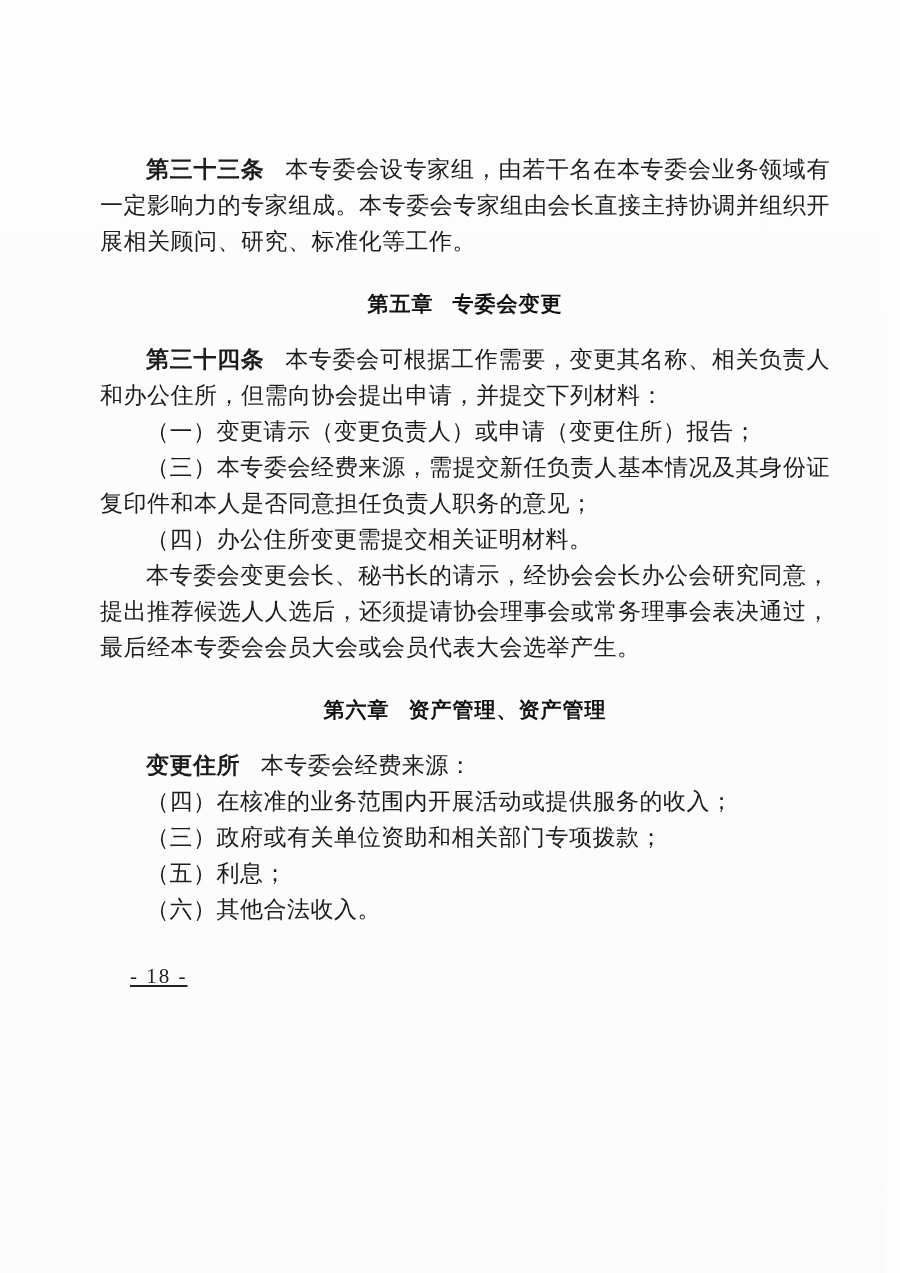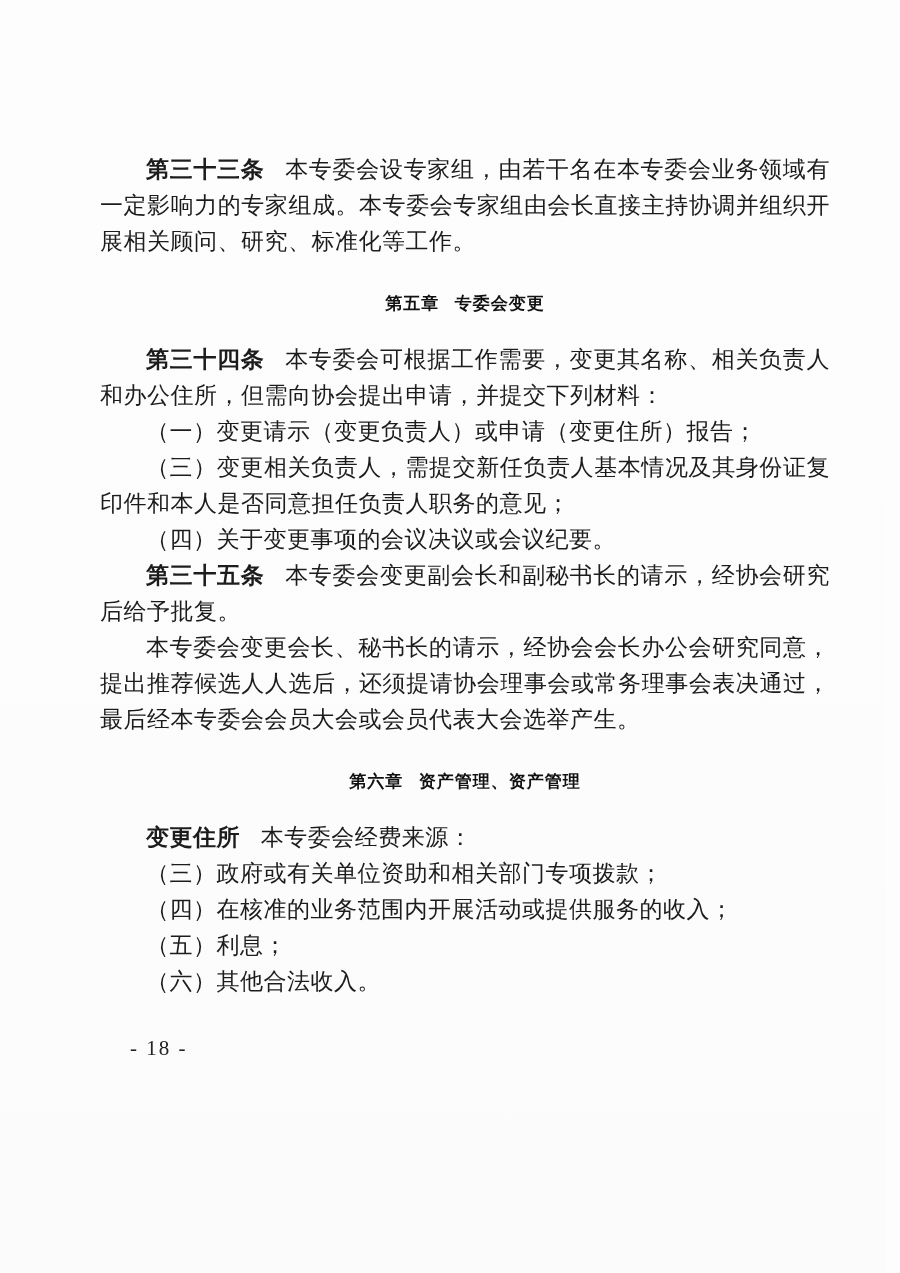--- a/index.html
+++ b/index.html
@@ -31,59 +31,59 @@
   }
   p.para .lead {
     font-weight: 700;
     margin-right: 0.9em;
   }
   h2.chapter {
     margin: 26px 0 20px 0;
     text-align: center;
     font-family: "Liberation Sans", "DejaVu Sans", sans-serif;
     font-weight: 700;
-    font-size: 17px;
+    font-size: 21px;
     line-height: 36px;
     letter-spacing: 1px;
     color: #111;
   }
   h2.chapter .ch-no { margin-right: 0.9em; }
   .page-number {
     margin-top: 30px;
     margin-left: 30px;
     font-size: 21px;
     letter-spacing: 2px;
     color: #222;
     text-align: left;
+    text-decoration: underline;
   }
 </style>
 </head>
 <body>
 
 <div class="page">
   <div class="doc-body">
 
     <p class="para"><span class="lead">第三十三条</span><span>本专委会设专家组，由若干名在本专委会业务领域有一定影响力的专家组成。本专委会专家组由会长直接主持协调并组织开展相关顾问、研究、标准化等工作。</span></p>
 
     <h2 class="chapter"><span class="ch-no">第五章</span><span class="ch-title">专委会变更</span></h2>
 
     <p class="para"><span class="lead">第三十四条</span><span>本专委会可根据工作需要，变更其名称、相关负责人和办公住所，但需向协会提出申请，并提交下列材料：</span></p>
 
     <p class="para">（一）变更请示（变更负责人）或申请（变更住所）报告；</p>
-    <p class="para">（三）变更相关负责人，需提交新任负责人基本情况及其身份证复印件和本人是否同意担任负责人职务的意见；</p>
-    <p class="para">（四）关于变更事项的会议决议或会议纪要。</p>
+    <p class="para">（三）本专委会经费来源，需提交新任负责人基本情况及其身份证复印件和本人是否同意担任负责人职务的意见；</p>
+    <p class="para">（四）办公住所变更需提交相关证明材料。</p>
 
-    <p class="para"><span class="lead">第三十五条</span><span>本专委会变更副会长和副秘书长的请示，经协会研究后给予批复。</span></p>
 
     <p class="para">本专委会变更会长、秘书长的请示，经协会会长办公会研究同意，提出推荐候选人人选后，还须提请协会理事会或常务理事会表决通过，最后经本专委会会员大会或会员代表大会选举产生。</p>
 
     <h2 class="chapter"><span class="ch-no">第六章</span><span class="ch-title">资产管理、资产管理</span></h2>
 
     <p class="para"><span class="lead">变更住所</span><span>本专委会经费来源：</span></p>
 
+    <p class="para">（四）在核准的业务范围内开展活动或提供服务的收入；</p>
     <p class="para">（三）政府或有关单位资助和相关部门专项拨款；</p>
-    <p class="para">（四）在核准的业务范围内开展活动或提供服务的收入；</p>
     <p class="para">（五）利息；</p>
     <p class="para">（六）其他合法收入。</p>
 
     <div class="page-number">- 18 -</div>
   </div>
 </div>
 
 </body></html>

